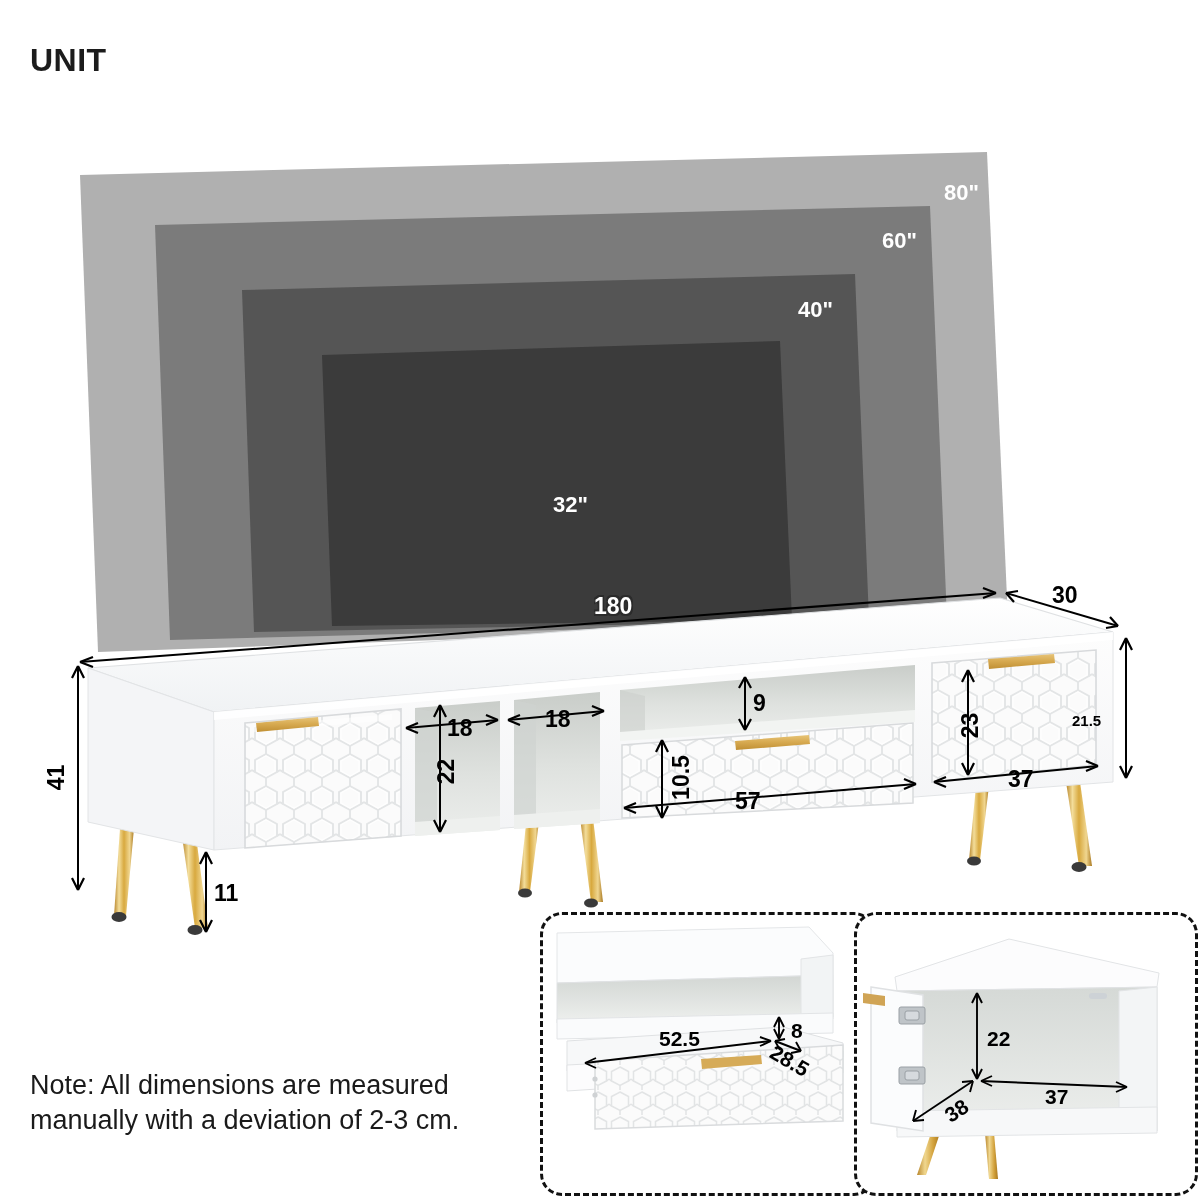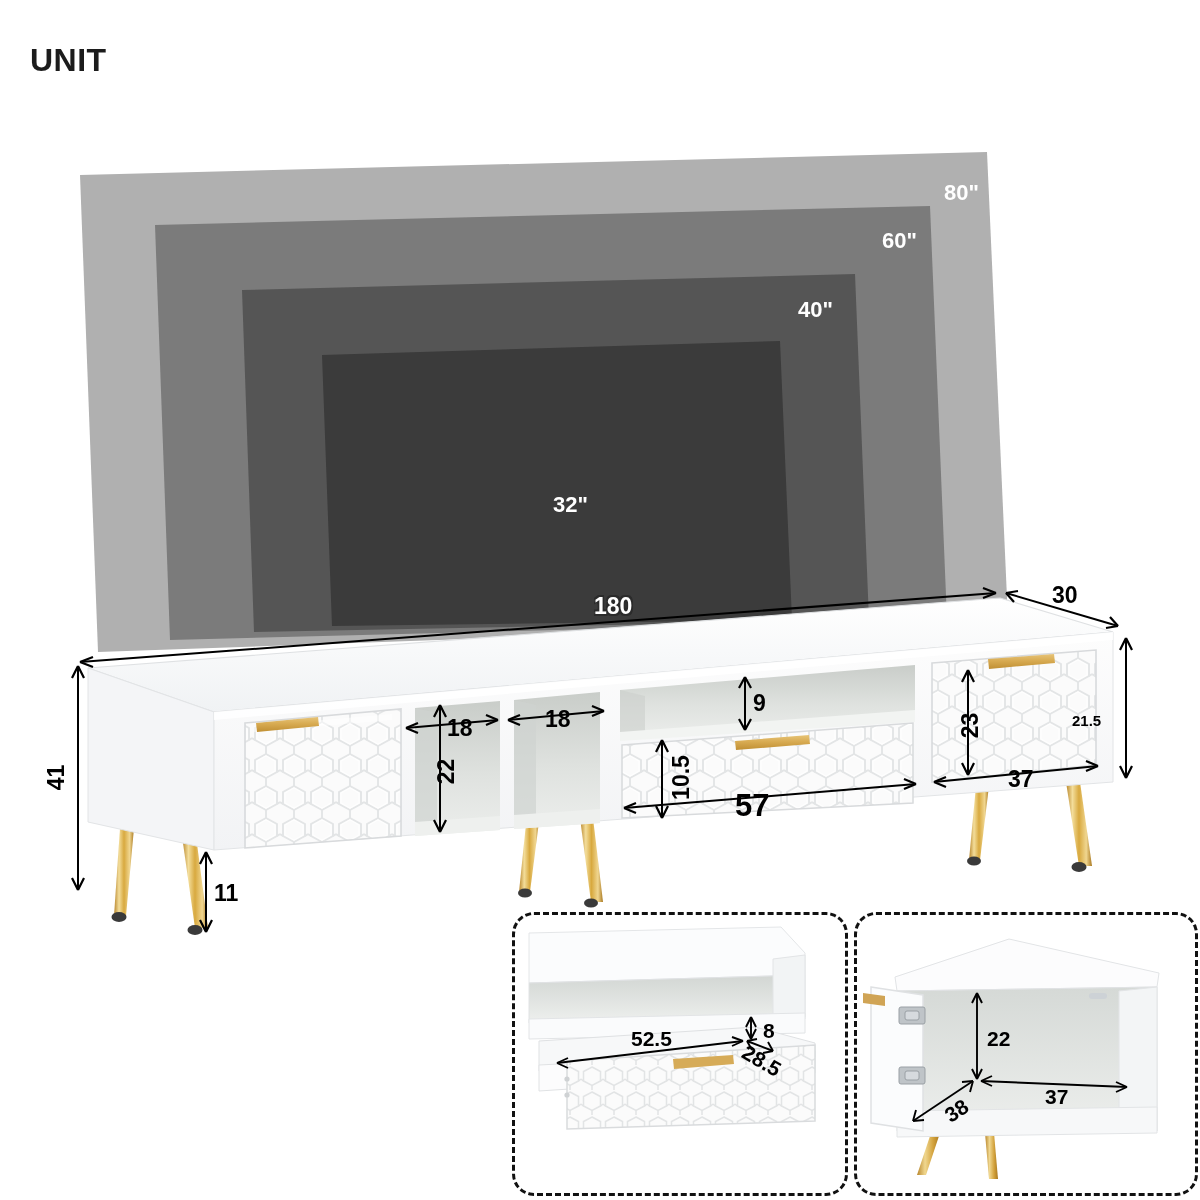--- a/index.html
+++ b/index.html
@@ -61,21 +61,21 @@
     position:absolute;color:#fff;font-weight:bold;font-size:23px;
     text-shadow:
       -1.6px -1.6px 0 #2b2b2b, 1.6px -1.6px 0 #2b2b2b,
       -1.6px  1.6px 0 #2b2b2b, 1.6px  1.6px 0 #2b2b2b;
   }
 
   
   .inset{
     position:absolute;border:3px dashed #111;border-radius:22px;background:#fff;
   }
-  #inset-left{left:512px;top:912px;width:330px;height:278px;text-align:right;}
+  #inset-left{left:540px;top:912px;width:330px;height:278px;text-align:right;}
   #inset-right{left:854px;top:912px;width:338px;height:278px;}
 
   .note{
     position:absolute;left:30px;top:1068px;width:460px;
     font-size:27px;line-height:1.28;color:#1a1a1a;
   }
 </style>
 </head>
 <body>
 
@@ -267,21 +267,21 @@
   <div class="dim180" style="left:546px;top:593px;margin-left:48px;">180</div>
   <div class="dim" style="left:1052px;top:582px;font-size:23px;">30</div>
   <div class="dim vert" style="left:44px;top:764px;font-size:23px;transform:rotate(-90deg);">41</div>
   <div class="dim" style="left:214px;top:880px;font-size:23px;">11</div>
   <div class="dim" style="left:1072px;top:712px;font-size:15px;">21.5</div>
   <div class="dim" style="left:447px;top:715px;font-size:23px;">18</div>
   <div class="dim" style="left:545px;top:706px;font-size:23px;">18</div>
   <div class="dim vert" style="left:434px;top:758px;font-size:23px;transform:rotate(-90deg);">22</div>
   <div class="dim" style="left:753px;top:690px;font-size:23px;">9</div>
   <div class="dim vert" style="left:659px;top:764px;font-size:23px;transform:rotate(-90deg);">10.5</div>
-  <div class="dim" style="left:735px;top:788px;font-size:31px;">57</div>
+  <div class="dim" style="left:735px;top:788px;font-size:23px;">57</div>
   <div class="dim vert" style="left:958px;top:712px;font-size:23px;transform:rotate(-90deg);">23</div>
   <div class="dim" style="left:1008px;top:766px;font-size:23px;">37</div>
 
   <div class="inset" id="inset-left">
     <svg width="324" height="272" viewBox="0 0 324 272" style="position:absolute;left:0;top:0;">
       <defs>
         <pattern id="honey2" width="22" height="25" patternUnits="userSpaceOnUse">
           <rect width="22" height="25" fill="#fbfbfb"></rect>
           <path d="M11 2 L19.5 6.5 L19.5 16 L11 20.5 L2.5 16 L2.5 6.5 Z" fill="none" stroke="#e2e4e5" stroke-width="1.5"></path>
           <path d="M0 14 L2.5 16 M19.5 16 L22 14" stroke="#e2e4e5" stroke-width="1.5"></path>
@@ -370,14 +370,15 @@
         <line x1="116" y1="166" x2="56" y2="206"></line>
         <path d="M116,166 l-11,1 M116,166 l-3,11"></path>
         <path d="M56,206 l11,-1 M56,206 l3,-11"></path>
       </g>
     </svg>
     <div class="dim" style="left:130px;top:112px;font-size:21px;">22</div>
     <div class="dim" style="left:188px;top:170px;font-size:21px;">37</div>
     <div class="dim" style="left:88px;top:184px;font-size:21px;transform:rotate(-33deg);">38</div>
   </div>
 
+  <div class="note">Note: All dimensions are measured manually with a deviation of 2-3 cm.</div>
 
 </div>
 
 </body></html>

